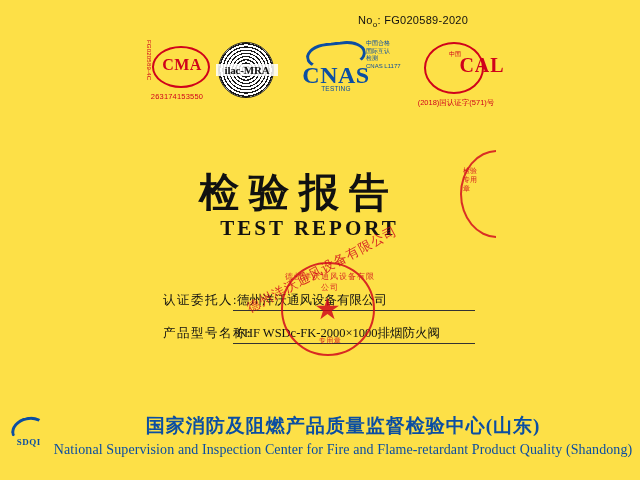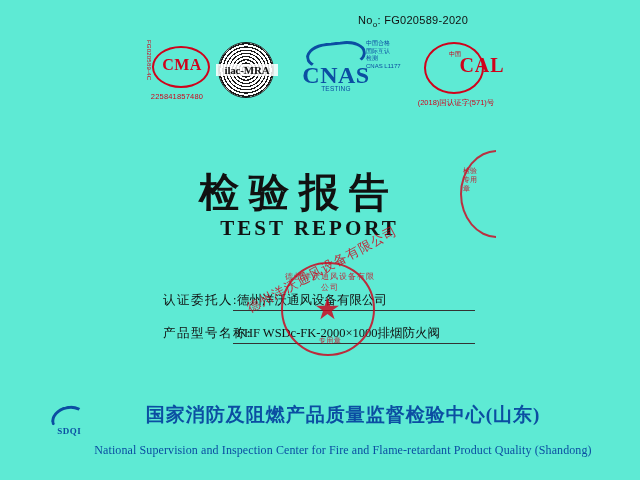--- a/index.html
+++ b/index.html
@@ -11,21 +11,21 @@
     height: 480px;
     background: #ffffff;
     font-family: "Liberation Sans", sans-serif;
     color: #1a1a1a;
     overflow: hidden;
   }
   .page {
     position: relative;
     width: 640px;
     height: 480px;
-    background: #5eead4;
+    background: #fde047;
   }
 
   
   .report-no {
     position: absolute;
     top: 14px;
     left: 358px;
     font-size: 11px;
     letter-spacing: 0.3px;
     color: #111;
@@ -389,23 +389,23 @@
   }
   .footer-cn {
     font-family: "Liberation Serif", serif;
     font-size: 19px;
     font-weight: bold;
     color: #0b4ea2;
     letter-spacing: 1px;
     white-space: nowrap;
   }
   .footer-en {
-    margin-top: 15px;
-    font-family: "Liberation Serif", serif;
-    font-size: 12px;
+    margin-top: 3px;
+    font-family: "Liberation Serif", serif;
+    font-size: 14px;
     color: #0b4ea2;
     letter-spacing: 0.1px;
     white-space: nowrap;
   }
 </style>
 </head>
 <body>
 
 <div class="page">
 
@@ -413,21 +413,21 @@
     <span>No</span><span class="sub">o</span><span>:</span>
     <span>FG020589-2020</span>
   </div>
 
   <div class="logo-row">
 
     <div class="logo logo-cma">
       <div class="cma-side">FG020589-4C</div>
       <div class="cma-oval"></div>
       <div class="cma-text">CMA</div>
-      <div class="cma-code">225841857480</div>
+      <div class="cma-code">263174153550</div>
     </div>
 
     <div class="logo logo-ilac">
       <div class="ilac-circle"></div>
       <div class="ilac-label">ilac-MRA</div>
     </div>
 
     <div class="logo logo-cnas">
       <div class="cnas-swoosh"></div>
       <div class="cnas-text">CNAS</div>

